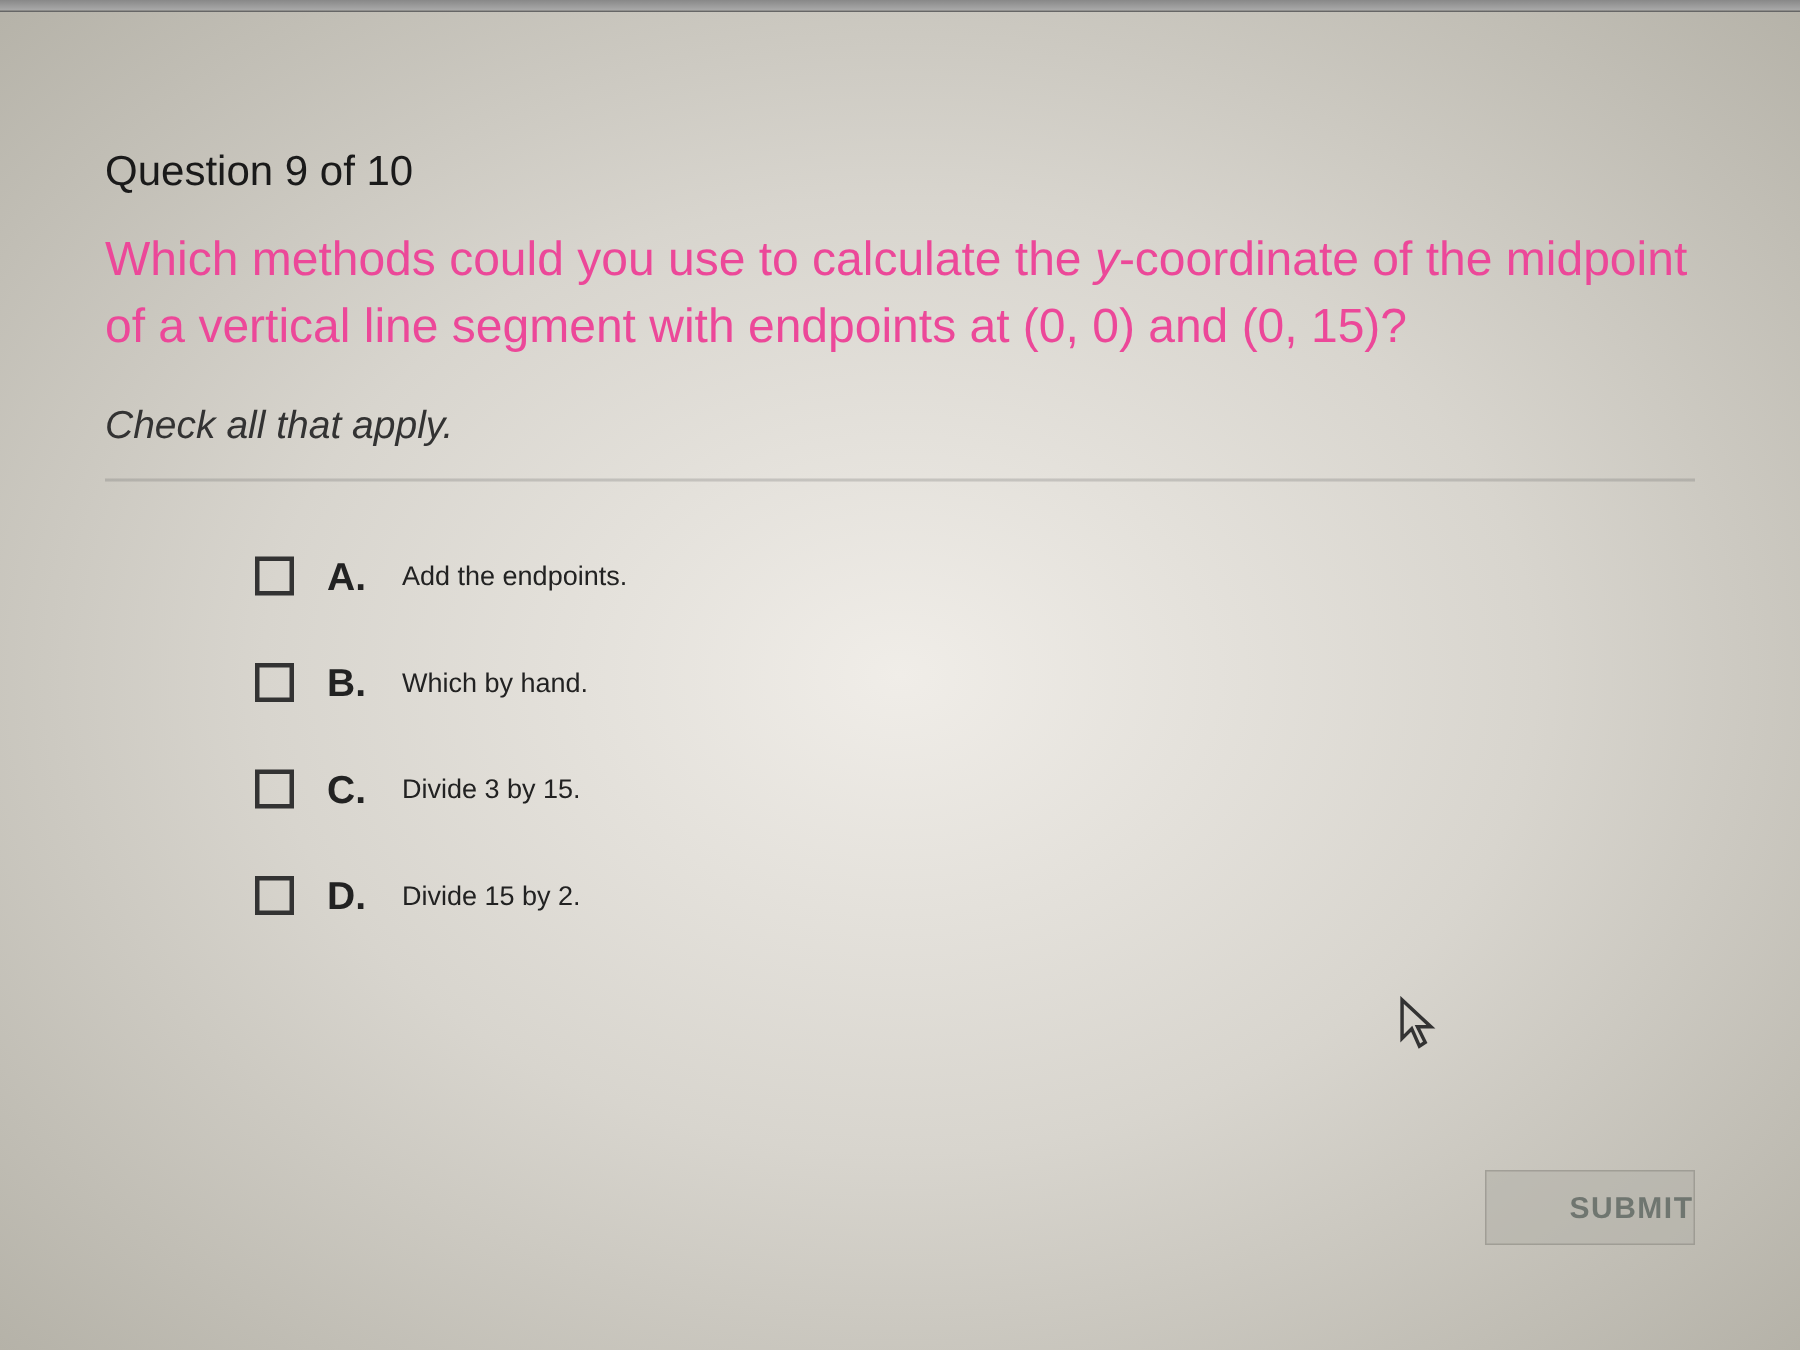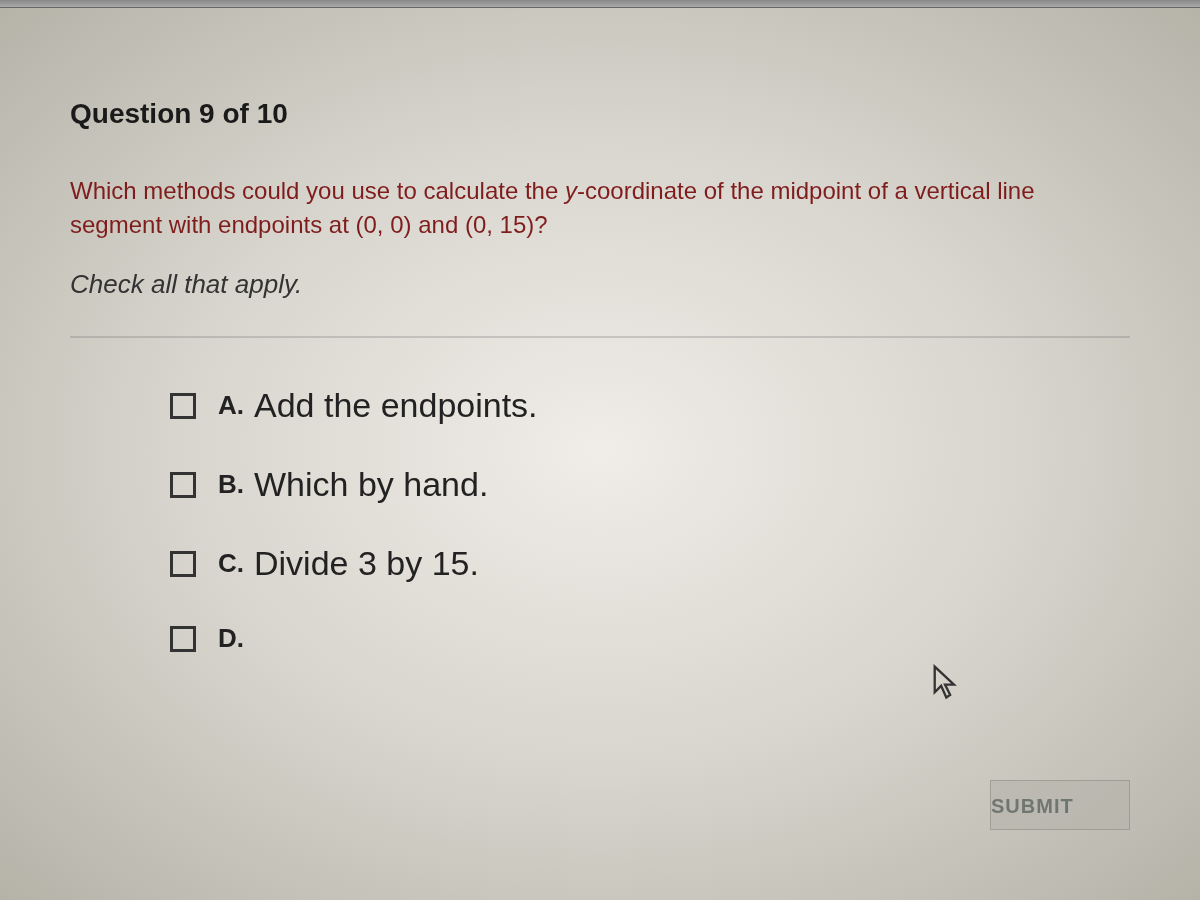--- a/index.html
+++ b/index.html
@@ -20,38 +20,38 @@
       width: 100%;
       height: 8px;
       background: linear-gradient(to bottom, #888 0%, #aaa 100%);
       border-bottom: 1px solid #666;
     }
     .content {
       padding: 90px 70px 40px 70px;
     }
     .question-header {
       font-size: 28px;
-      font-weight: bold;
+      font-weight: normal;
       color: #1a1a1a;
-      margin-bottom: 44px;
+      margin-bottom: 20px;
     }
     .question-text {
-      font-size: 24px;
-      color: #7f1d1d;
+      font-size: 32px;
+      color: #ec4899;
       line-height: 1.4;
       margin-bottom: 28px;
     }
     .question-text .italic-var {
       font-style: italic;
     }
     .instruction {
       font-size: 26px;
       font-style: italic;
       color: #333;
-      margin-bottom: 36px;
+      margin-bottom: 20px;
     }
     .divider {
       border: none;
       border-top: 2px solid rgba(100,100,100,0.25);
       margin-bottom: 48px;
     }
     .options {
       padding-left: 100px;
     }
     .option-row {
@@ -68,37 +68,38 @@
       margin-right: 22px;
       flex-shrink: 0;
     }
     .option-letter {
       font-size: 26px;
       font-weight: bold;
       color: #222;
       margin-right: 10px;
     }
     .option-text {
-      font-size: 34px;
+      font-size: 18px;
       color: #222;
+      margin-left: 14px;
     }
     .submit-btn {
       position: absolute;
       right: 70px;
       bottom: 70px;
       width: 140px;
       height: 50px;
       background: rgba(180,178,170,0.6);
       border: 1px solid rgba(120,118,110,0.4);
       color: rgba(80,90,85,0.7);
       font-size: 20px;
       font-weight: 600;
       letter-spacing: 1px;
       cursor: pointer;
-      text-align: left;
+      text-align: right;
       line-height: 50px;
     }
     .cursor-icon {
       position: absolute;
       right: 240px;
       bottom: 200px;
       width: 30px;
       height: 36px;
       pointer-events: none;
     }
@@ -135,20 +136,21 @@
 
     <div class="option-row">
       <div class="checkbox"></div>
       <span class="option-letter">C.</span>
       <span class="option-text">Divide 3 by 15.</span>
     </div>
 
     <div class="option-row">
       <div class="checkbox"></div>
       <span class="option-letter">D.</span>
+      <span class="option-text">Divide 15 by 2.</span>
     </div>
 
   </div>
 </div>
 
 <div class="submit-btn">SUBMIT</div>
 
 <svg class="cursor-icon" viewBox="0 0 20 28">
   <path d="M 2 2 L 2 22 L 7 17 L 11 26 L 14 24 L 10 16 L 17 16 Z" fill="none" stroke="#333" stroke-width="1.8"></path>
 </svg>

